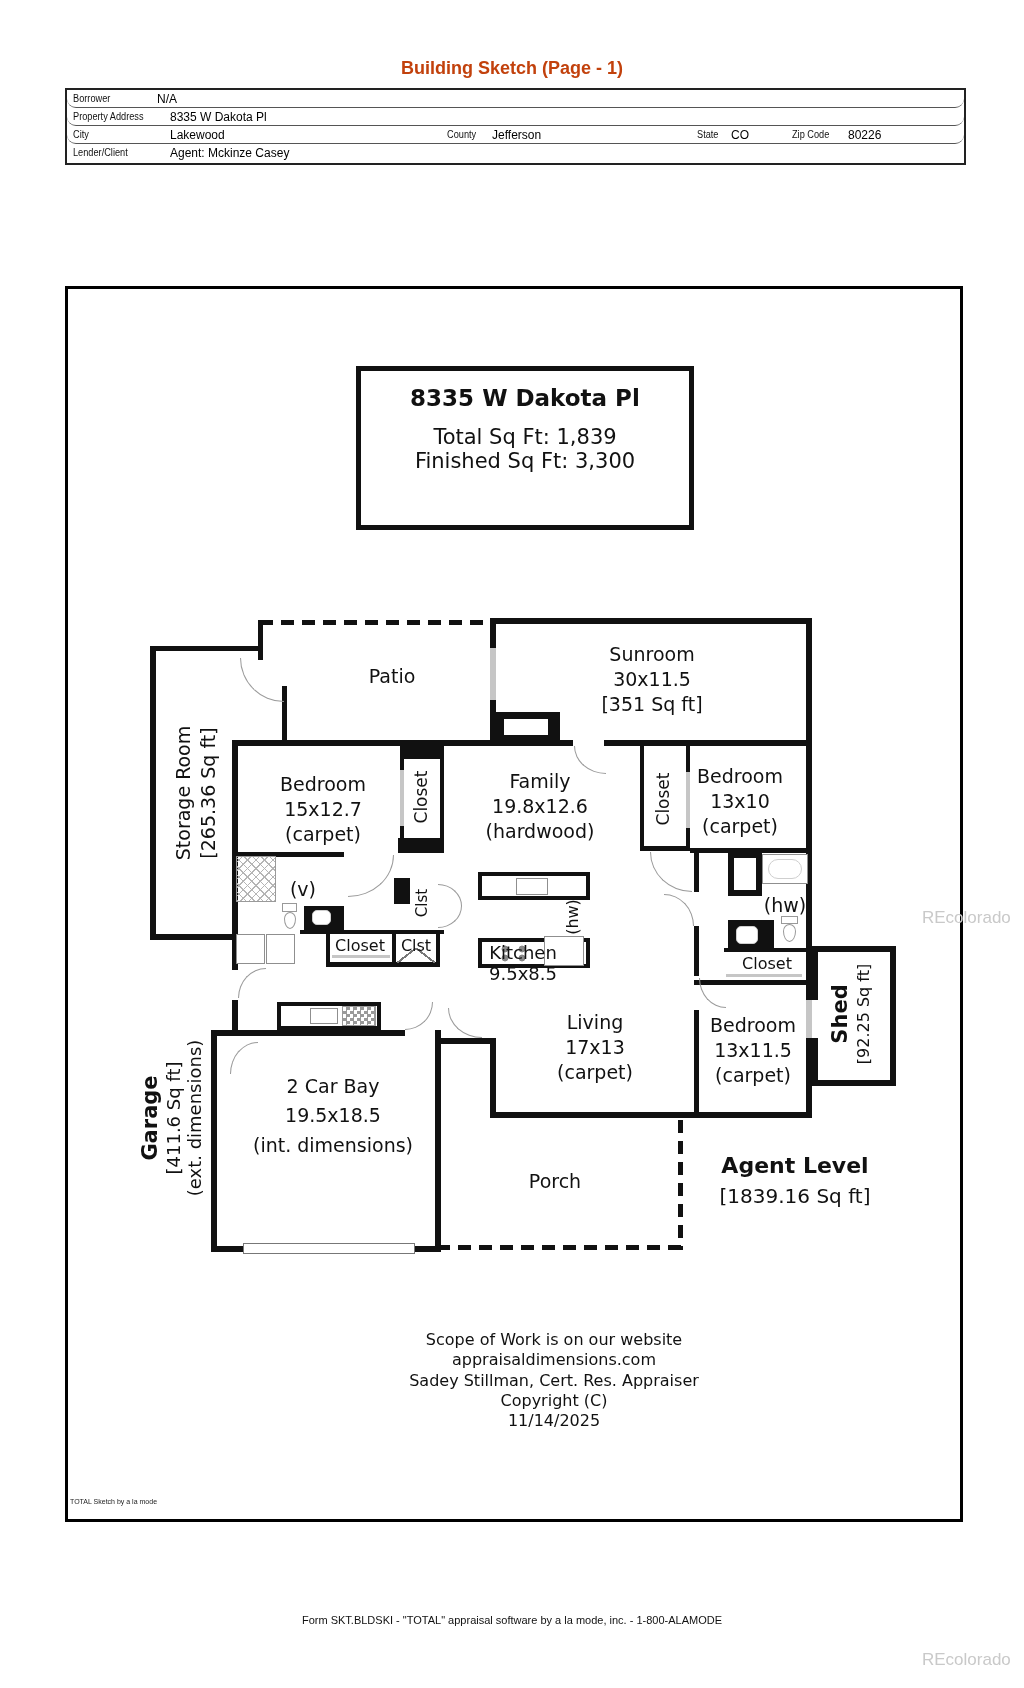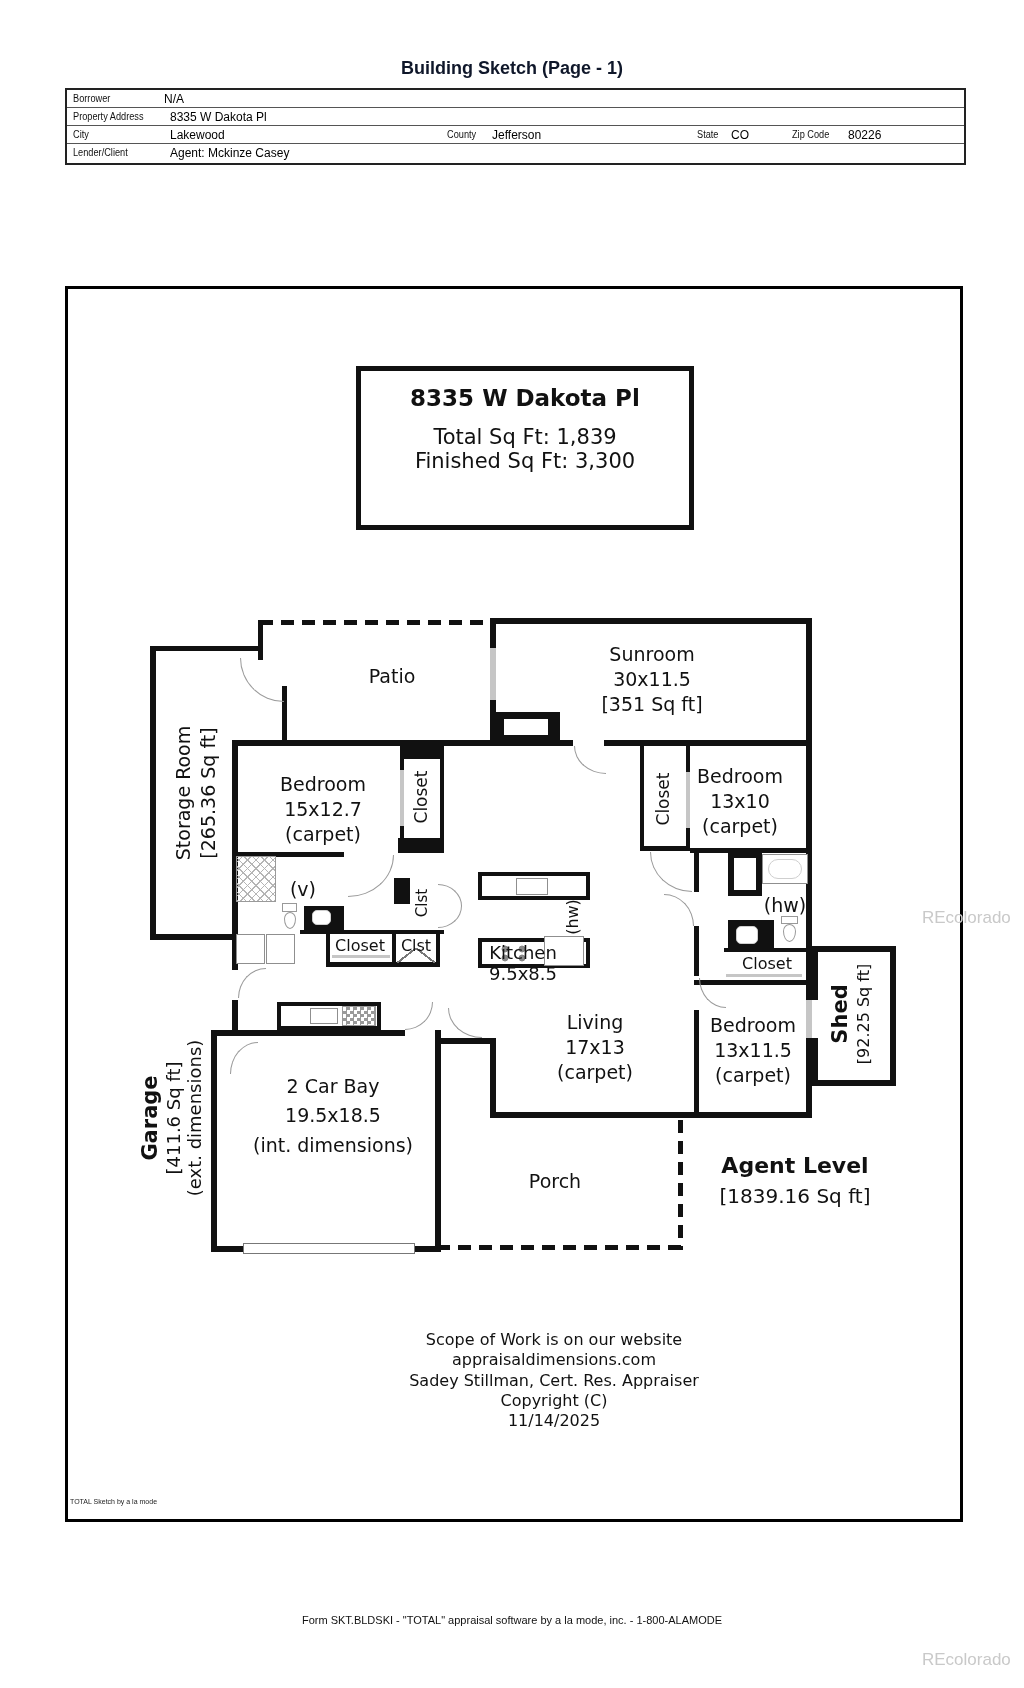--- a/index.html
+++ b/index.html
@@ -2,24 +2,24 @@
 <html><head>
 <meta charset="utf-8">
 <style>
   * { box-sizing: border-box; margin: 0; padding: 0; }
   html,body { background:#ffffff; }
   body { font-family: "DejaVu Sans", sans-serif; }
   #page { position:relative; width:1024px; height:1688px; background:#fff; overflow:hidden; margin:0 auto; }
 
   
   .title { position:absolute; left:0; top:58px; width:1024px; text-align:center;
-           font-family:"Liberation Sans", sans-serif; font-weight:bold; font-size:18px; color:#0f172a; }
+           font-family:"Liberation Sans", sans-serif; font-weight:bold; font-size:18px; color:#c2410c; }
   .itable { position:absolute; left:65px; top:88px; width:901px; height:77px;
             border:2px solid #222; font-family:"Liberation Sans", sans-serif; }
-  .irow { position:relative; height:18px; border-bottom:1px solid #555; }
+  .irow { position:relative; height:18px; border-bottom:1px solid #555;border-radius:9px; }
   .irow:last-child { border-bottom:none; }
   .ilab { position:absolute; left:6px; top:3px; font-size:10px; color:#111;
           font-family:"Liberation Sans", sans-serif; transform:scaleX(.92); transform-origin:left; }
   .ival { position:absolute; top:2px; font-size:12px; color:#000; }
 
   
   .bigbox { position:absolute; left:65px; top:286px; width:898px; height:1236px; border:3px solid #000; }
 
   
   .abox { position:absolute; left:356px; top:366px; width:338px; height:164px; border:5px solid #111; text-align:center; }
@@ -75,21 +75,21 @@
 </style>
 </head>
 <body>
 
 <div id="page">
 
   <div class="title">Building Sketch (Page - 1)</div>
   <div class="itable">
     <div class="irow">
       <span class="ilab">Borrower</span>
-      <span class="ival" style="left:97px">N/A</span>
+      <span class="ival" style="left:90px">N/A</span>
     </div>
     <div class="irow">
       <span class="ilab">Property Address</span>
       <span class="ival" style="left:103px">8335 W Dakota Pl</span>
     </div>
     <div class="irow">
       <span class="ilab">City</span>
       <span class="ival" style="left:103px">Lakewood</span>
       <span class="ilab" style="left:380px">County</span>
       <span class="ival" style="left:425px">Jefferson</span>
@@ -244,20 +244,25 @@
   </div>
 
   <div class="rl" style="left:323px;top:810px">
     <div>Bedroom</div>
     <div>15x12.7</div>
     <div>(carpet)</div>
   </div>
 
   <div class="rot" style="left:421px;top:797px">Closet</div>
 
+  <div class="rl" style="left:540px;top:807px">
+    <div>Family</div>
+    <div>19.8x12.6</div>
+    <div>(hardwood)</div>
+  </div>
 
   <div class="rot" style="left:663px;top:799px">Closet</div>
 
   <div class="rl" style="left:740px;top:802px">
     <div>Bedroom</div>
     <div>13x10</div>
     <div>(carpet)</div>
   </div>
 
   <div class="rl" style="left:303px;top:890px">(v)</div>

